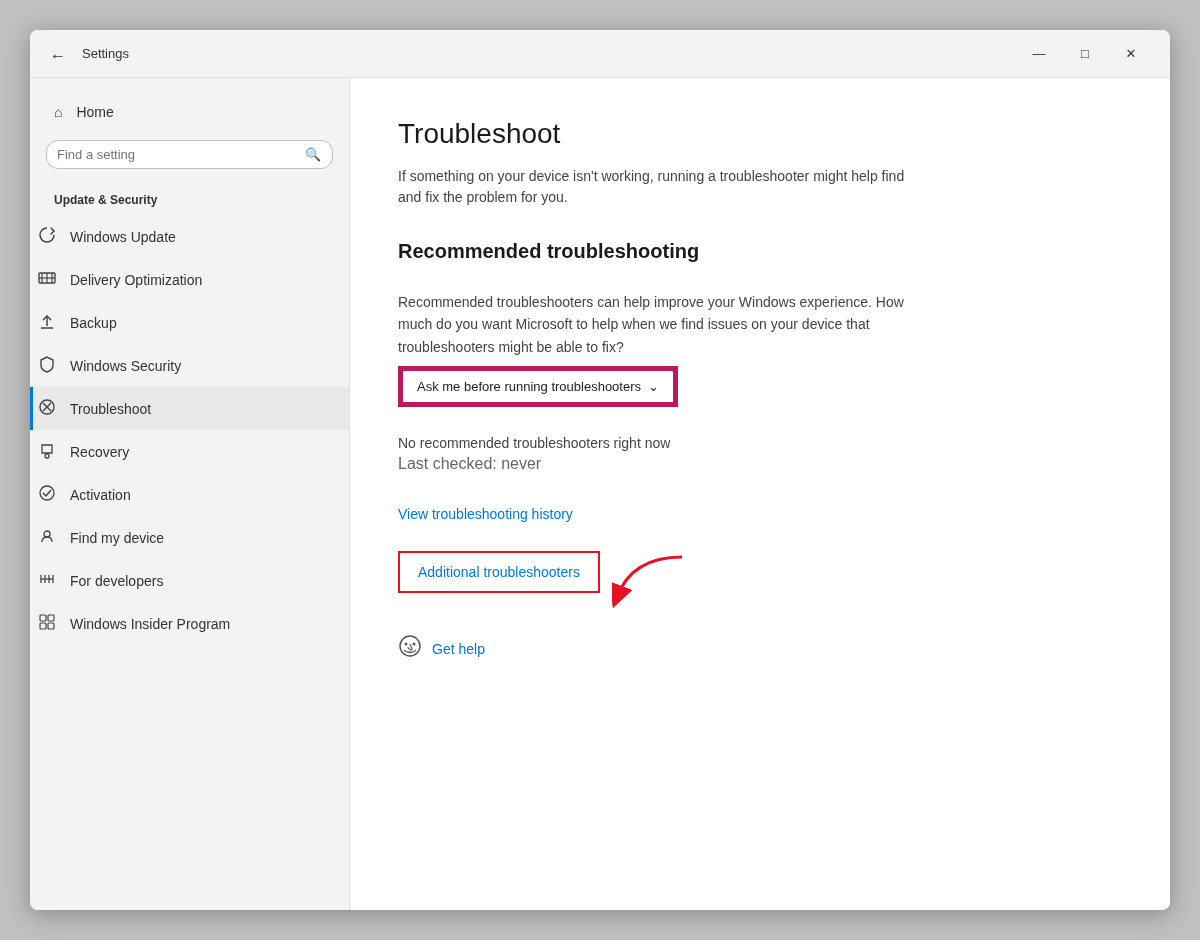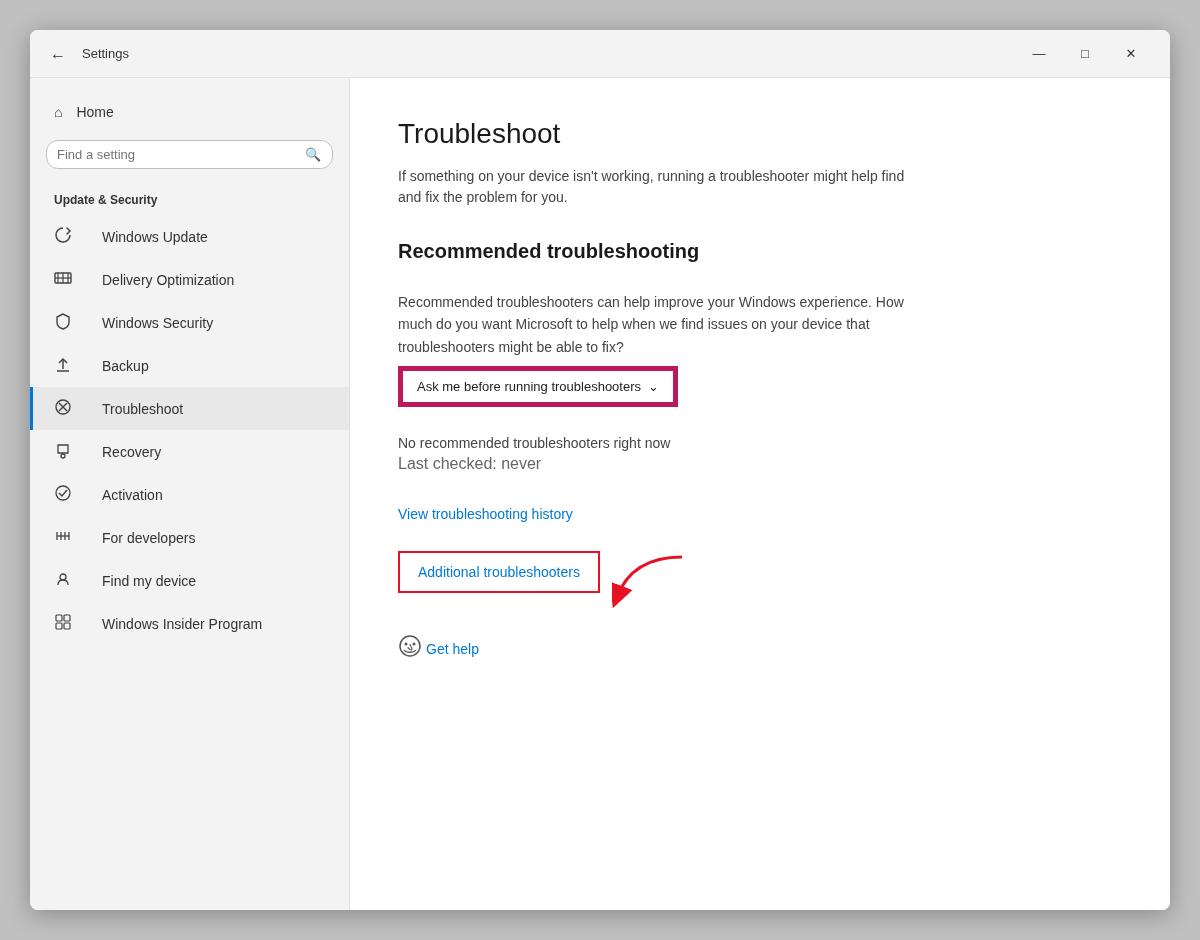--- a/index.html
+++ b/index.html
@@ -108,22 +108,22 @@
     .sidebar-section-title {
       font-size: 12px;
       font-weight: 700;
       color: #333;
       padding: 8px 24px 8px 24px;
       margin-top: 4px;
     }
     .sidebar-item {
       display: flex;
       align-items: center;
-      gap: 30px;
-      padding: 11px 24px;
+      gap: 14px;
+      padding: 11px 8px;
       cursor: pointer;
       color: #333;
       font-size: 14px;
       position: relative;
     }
     .sidebar-item.active {
       background: #e8e8e8;
     }
     .sidebar-item.active::before {
       content: '';
@@ -208,21 +208,21 @@
       display: inline-block;
     }
     .additional-link {
       font-size: 14px;
       color: #0078d7;
       cursor: pointer;
     }
     .get-help-row {
       display: flex;
       align-items: center;
-      gap: 4px;
+      gap: 10px;
     }
     .get-help-link {
       font-size: 14px;
       color: #0078d7;
       cursor: pointer;
     }
   </style>
 </head>
 <body>
 
@@ -273,37 +273,37 @@
             <line x1="14" y1="4" x2="14" y2="14" stroke="#444" stroke-width="1.2"></line>
             <line x1="1" y1="9" x2="17" y2="9" stroke="#444" stroke-width="1.2"></line>
           </svg>
         </span>
         <span>Delivery Optimization</span>
       </div>
 
       <div class="sidebar-item">
         <span class="icon">
           <svg width="18" height="18" viewBox="0 0 18 18" xmlns="http://www.w3.org/2000/svg">
-            <path d="M9 2L3 5v5c0 3.5 2.5 6 6 7 3.5-1 6-3.5 6-7V5L9 2z" fill="none" stroke="#444" stroke-width="1.4"></path>
-          </svg>
-        </span>
-        <span>Windows Security</span>
-      </div>
-
-      <div class="sidebar-item">
-        <span class="icon">
-          <svg width="18" height="18" viewBox="0 0 18 18" xmlns="http://www.w3.org/2000/svg">
             <line x1="9" y1="14" x2="9" y2="4" stroke="#444" stroke-width="1.5"></line>
             <polyline points="5,8 9,4 13,8" fill="none" stroke="#444" stroke-width="1.5"></polyline>
             <line x1="3" y1="16" x2="15" y2="16" stroke="#444" stroke-width="1.5"></line>
           </svg>
         </span>
         <span>Backup</span>
       </div>
 
+      <div class="sidebar-item">
+        <span class="icon">
+          <svg width="18" height="18" viewBox="0 0 18 18" xmlns="http://www.w3.org/2000/svg">
+            <path d="M9 2L3 5v5c0 3.5 2.5 6 6 7 3.5-1 6-3.5 6-7V5L9 2z" fill="none" stroke="#444" stroke-width="1.4"></path>
+          </svg>
+        </span>
+        <span>Windows Security</span>
+      </div>
+
       <div class="sidebar-item active">
         <span class="icon">
           <svg width="18" height="18" viewBox="0 0 18 18" xmlns="http://www.w3.org/2000/svg">
             <circle cx="9" cy="9" r="7" fill="none" stroke="#444" stroke-width="1.4"></circle>
             <line x1="5" y1="5" x2="13" y2="13" stroke="#444" stroke-width="1.4"></line>
             <line x1="13" y1="5" x2="5" y2="13" stroke="#444" stroke-width="1.4"></line>
           </svg>
         </span>
         <span>Troubleshoot</span>
       </div>
@@ -320,43 +320,43 @@
       </div>
 
       <div class="sidebar-item">
         <span class="icon">
           <svg width="18" height="18" viewBox="0 0 18 18" xmlns="http://www.w3.org/2000/svg">
             <circle cx="9" cy="9" r="7" fill="none" stroke="#444" stroke-width="1.3"></circle>
             <polyline points="5,9 8,12 13,6" fill="none" stroke="#444" stroke-width="1.5"></polyline>
           </svg>
         </span>
         <span>Activation</span>
+      </div>
+
+      <div class="sidebar-item">
+        <span class="icon">
+          <svg width="18" height="18" viewBox="0 0 18 18" xmlns="http://www.w3.org/2000/svg">
+            <circle cx="9" cy="7" r="3" fill="none" stroke="#444" stroke-width="1.3"></circle>
+            <path d="M4 15c0-3 2-5 5-5s5 2 5 5" fill="none" stroke="#444" stroke-width="1.3"></path>
+          </svg>
+        </span>
+        <span>Find my device</span>
       </div>
 
       <div class="sidebar-item">
         <span class="icon">
           <svg width="18" height="18" viewBox="0 0 18 18" xmlns="http://www.w3.org/2000/svg">
             <line x1="3" y1="5" x2="3" y2="13" stroke="#444" stroke-width="1.3"></line>
             <line x1="7" y1="5" x2="7" y2="13" stroke="#444" stroke-width="1.3"></line>
             <line x1="11" y1="5" x2="11" y2="13" stroke="#444" stroke-width="1.3"></line>
             <line x1="15" y1="5" x2="15" y2="13" stroke="#444" stroke-width="1.3"></line>
             <line x1="3" y1="9" x2="15" y2="9" stroke="#444" stroke-width="1.3"></line>
           </svg>
         </span>
         <span>For developers</span>
-      </div>
-
-      <div class="sidebar-item">
-        <span class="icon">
-          <svg width="18" height="18" viewBox="0 0 18 18" xmlns="http://www.w3.org/2000/svg">
-            <circle cx="9" cy="7" r="3" fill="none" stroke="#444" stroke-width="1.3"></circle>
-            <path d="M4 15c0-3 2-5 5-5s5 2 5 5" fill="none" stroke="#444" stroke-width="1.3"></path>
-          </svg>
-        </span>
-        <span>Find my device</span>
       </div>
 
       <div class="sidebar-item">
         <span class="icon">
           <svg width="18" height="18" viewBox="0 0 18 18" xmlns="http://www.w3.org/2000/svg">
             <rect x="2" y="2" width="6" height="6" rx="1" fill="none" stroke="#444" stroke-width="1.2"></rect>
             <rect x="10" y="2" width="6" height="6" rx="1" fill="none" stroke="#444" stroke-width="1.2"></rect>
             <rect x="2" y="10" width="6" height="6" rx="1" fill="none" stroke="#444" stroke-width="1.2"></rect>
             <rect x="10" y="10" width="6" height="6" rx="1" fill="none" stroke="#444" stroke-width="1.2"></rect>
           </svg>

